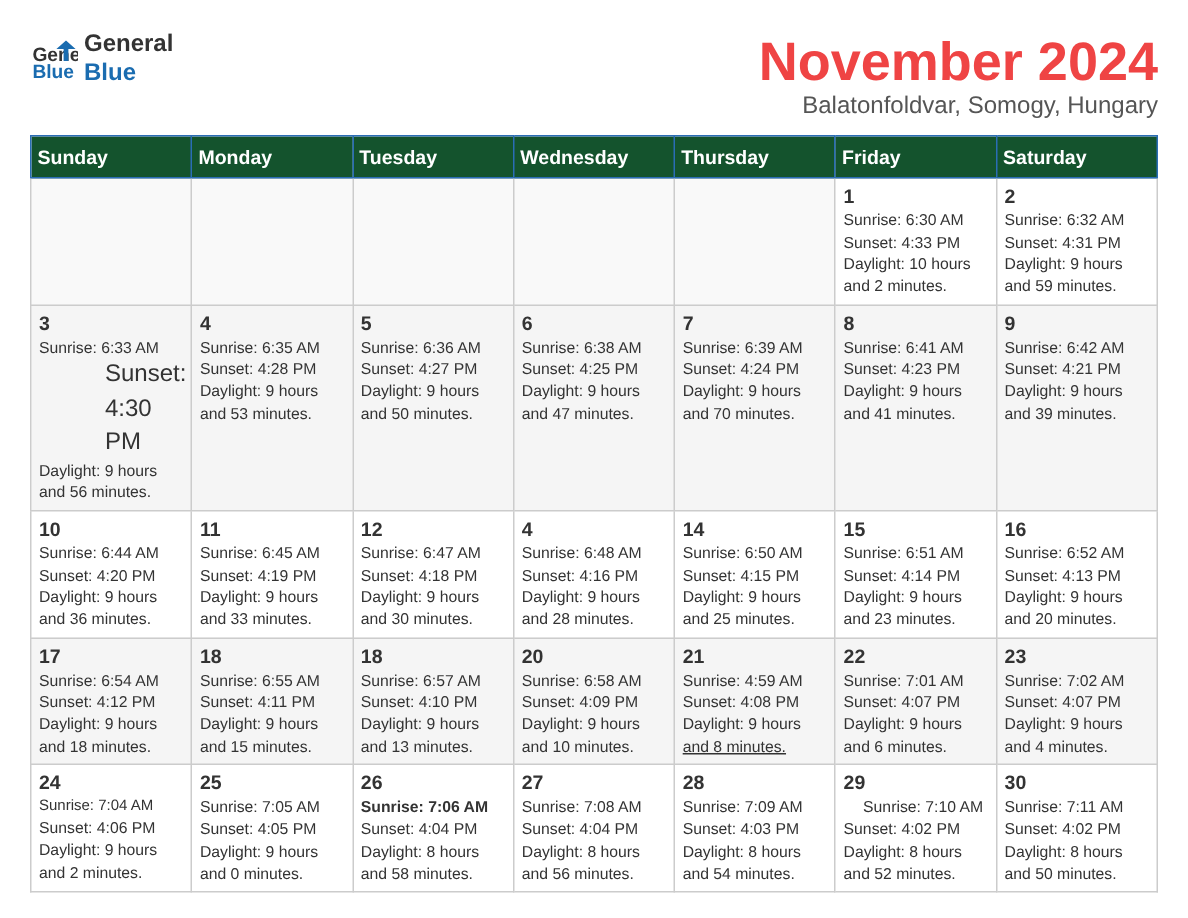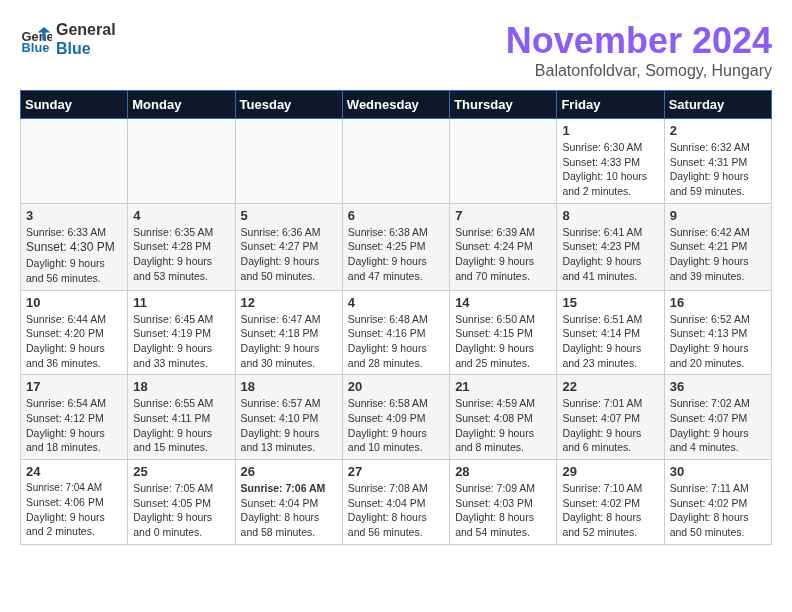--- a/index.html
+++ b/index.html
@@ -24,33 +24,33 @@
     .logo-icon {
       width: 32px;
       height: 32px;
     }
     .title-block {
       text-align: right;
     }
     .month-title {
       font-size: 36px;
       font-weight: bold;
-      color: #8b5cf6;
+      color: #ef4444;
     }
     .location {
       font-size: 16px;
       color: #555;
     }
     table {
       width: 100%;
       border-collapse: collapse;
       table-layout: fixed;
     }
     thead tr {
-      background-color: #0f172a;
+      background-color: #14532d;
     }
     thead th {
       color: #fff;
       font-size: 13px;
       font-weight: bold;
       padding: 6px 4px;
       text-align: left;
       border: 1px solid #2a6db5;
     }
     tbody td {
@@ -128,21 +128,21 @@
           <div style="font-size: 10.5px; line-height: 1.4;">Sunrise: 6:32 AM</div>
           <div style="font-size: 10.5px; line-height: 1.4;">Sunset: 4:31 PM</div>
           <div style="font-size: 10.5px; line-height: 1.4;">Daylight: 9 hours</div>
           <div style="font-size: 10.5px; line-height: 1.4;">and 59 minutes.</div>
         </td>
       </tr>
       <tr>
         <td>
           <span class="day-num">3</span>
           <div style="font-size: 10.5px; line-height: 1.4;">Sunrise: 6:33 AM</div>
-          <div style="font-size: 12px; line-height: 1.4;">Sunset: 4:30 PM</div>
+          <div style="font-size: 16px; line-height: 1.4; margin-left: 44px;">Sunset: 4:30 PM</div>
           <div style="font-size: 10.5px; line-height: 1.4;">Daylight: 9 hours</div>
           <div style="font-size: 10.5px; line-height: 1.4;">and 56 minutes.</div>
         </td>
         <td>
           <span class="day-num">4</span>
           <div style="font-size: 10.5px; line-height: 1.4;">Sunrise: 6:35 AM</div>
           <div style="font-size: 10.5px; line-height: 1.4;">Sunset: 4:28 PM</div>
           <div style="font-size: 10.5px; line-height: 1.4;">Daylight: 9 hours</div>
           <div style="font-size: 10.5px; line-height: 1.4;">and 53 minutes.</div>
         </td>
@@ -260,31 +260,31 @@
           <div style="font-size: 10.5px; line-height: 1.4;">Sunrise: 6:58 AM</div>
           <div style="font-size: 10.5px; line-height: 1.4;">Sunset: 4:09 PM</div>
           <div style="font-size: 10.5px; line-height: 1.4;">Daylight: 9 hours</div>
           <div style="font-size: 10.5px; line-height: 1.4;">and 10 minutes.</div>
         </td>
         <td>
           <span class="day-num">21</span>
           <div style="font-size: 10.5px; line-height: 1.4;">Sunrise: 4:59 AM</div>
           <div style="font-size: 10.5px; line-height: 1.4;">Sunset: 4:08 PM</div>
           <div style="font-size: 10.5px; line-height: 1.4;">Daylight: 9 hours</div>
-          <div style="font-size: 10.5px; line-height: 1.4;">and 8 minutes.</div>
+          <div style="font-size: 10.5px; line-height: 1.4; text-decoration: underline;">and 8 minutes.</div>
         </td>
         <td>
           <span class="day-num">22</span>
           <div style="font-size: 10.5px; line-height: 1.4;">Sunrise: 7:01 AM</div>
           <div style="font-size: 10.5px; line-height: 1.4;">Sunset: 4:07 PM</div>
           <div style="font-size: 10.5px; line-height: 1.4;">Daylight: 9 hours</div>
           <div style="font-size: 10.5px; line-height: 1.4;">and 6 minutes.</div>
         </td>
         <td>
-          <span class="day-num">36</span>
+          <span class="day-num">23</span>
           <div style="font-size: 10.5px; line-height: 1.4;">Sunrise: 7:02 AM</div>
           <div style="font-size: 10.5px; line-height: 1.4;">Sunset: 4:07 PM</div>
           <div style="font-size: 10.5px; line-height: 1.4;">Daylight: 9 hours</div>
           <div style="font-size: 10.5px; line-height: 1.4;">and 4 minutes.</div>
         </td>
       </tr>
       <tr>
         <td>
           <span class="day-num">24</span>
           <div style="font-size: 10px; line-height: 1.4;">Sunrise: 7:04 AM</div>
@@ -315,21 +315,21 @@
         </td>
         <td>
           <span class="day-num">28</span>
           <div style="font-size: 10.5px; line-height: 1.4;">Sunrise: 7:09 AM</div>
           <div style="font-size: 10.5px; line-height: 1.4;">Sunset: 4:03 PM</div>
           <div style="font-size: 10.5px; line-height: 1.4;">Daylight: 8 hours</div>
           <div style="font-size: 10.5px; line-height: 1.4;">and 54 minutes.</div>
         </td>
         <td>
           <span class="day-num">29</span>
-          <div style="font-size: 10.5px; line-height: 1.4;">Sunrise: 7:10 AM</div>
+          <div style="font-size: 10.5px; line-height: 1.4; margin-left: 13px;">Sunrise: 7:10 AM</div>
           <div style="font-size: 10.5px; line-height: 1.4;">Sunset: 4:02 PM</div>
           <div style="font-size: 10.5px; line-height: 1.4;">Daylight: 8 hours</div>
           <div style="font-size: 10.5px; line-height: 1.4;">and 52 minutes.</div>
         </td>
         <td>
           <span class="day-num">30</span>
           <div style="font-size: 10.5px; line-height: 1.4;">Sunrise: 7:11 AM</div>
           <div style="font-size: 10.5px; line-height: 1.4;">Sunset: 4:02 PM</div>
           <div style="font-size: 10.5px; line-height: 1.4;">Daylight: 8 hours</div>
           <div style="font-size: 10.5px; line-height: 1.4;">and 50 minutes.</div>

